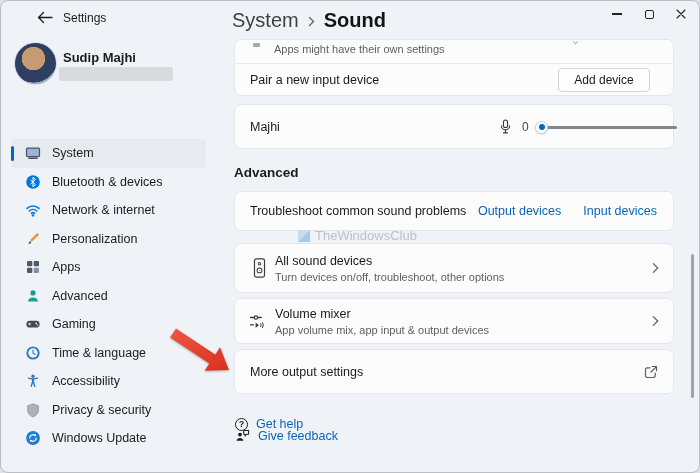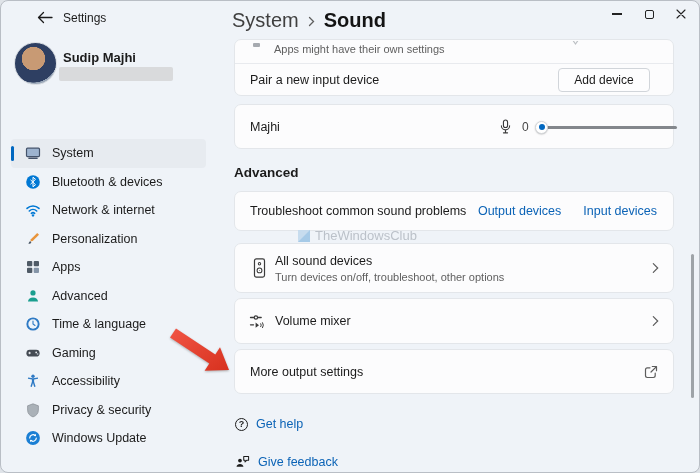--- a/index.html
+++ b/index.html
@@ -73,21 +73,21 @@
   .row-icon{margin-left:13px;flex:0 0 22px;width:22px;display:flex;justify-content:center;}
   .row-texts{margin-left:5px;display:flex;flex-direction:column;gap:3px;}
   .chevron{margin-left:auto;margin-right:14px;}
 
   .card-f{top:348px;height:45px;display:flex;align-items:center;}
   .card-f .row-label{margin-left:15px;}
   .card-f .ext-icon{margin-left:auto;margin-right:15px;}
 
   .footer-link{display:flex;align-items:center;gap:8px;cursor:pointer;}
   .footer-1{left:234px;top:416px;}
-  .footer-2{left:234px;top:453px;}
+  .footer-2{left:234px;top:427px;}
   .help-circle{width:13px;height:13px;border:1.4px solid #1d1d1d;border-radius:50%;font-size:9px;font-weight:bold;color:#1d1d1d;display:flex;align-items:center;justify-content:center;}
 
   .scrollbar{right:5px;top:253px;width:3px;height:144px;background:#9ea3a8;border-radius:2px;cursor:pointer;}
   .red-arrow{left:160px;top:322px;width:80px;height:58px;z-index:9;filter:drop-shadow(0 1px 1px rgba(0,0,0,.28));pointer-events:none;}
 </style>
 </head>
 <body>
 
 <div class="screen">
 
@@ -166,35 +166,35 @@
     <div class="nav-item">
       <svg class="nav-icon" viewBox="0 0 16 16">
           <circle cx="8" cy="4.9" r="2.6" fill="#1a9e8f"></circle>
           <path d="M2.9 13.6a5.2 5.2 0 0 1 10.2 0z" fill="#1a9e8f"></path>
         </svg>
       <span class="nav-label">Advanced</span>
     </div>
 
     <div class="nav-item">
       <svg class="nav-icon" viewBox="0 0 16 16">
-          <circle cx="8" cy="8" r="6.6" fill="#2f7ac4"></circle>
-          <circle cx="8" cy="8" r="4.7" fill="#eef4fb"></circle>
-          <path d="M8 5v3l2 1.5" stroke="#2f7ac4" stroke-width="1.1" fill="none" stroke-linecap="round"></path>
-        </svg>
-      <span class="nav-label">Time &amp; language</span>
-    </div>
-
-    <div class="nav-item">
-      <svg class="nav-icon" viewBox="0 0 16 16">
           <rect x="1.4" y="4.8" width="13.2" height="6.8" rx="3.4" fill="#454b54"></rect>
           <path d="M4.6 6.8v2.4M3.4 8h2.4" stroke="#e8eaed" stroke-width="1"></path>
           <circle cx="11.2" cy="7.4" r=".9" fill="#e8eaed"></circle>
           <circle cx="12.6" cy="9" r=".9" fill="#9aa3ad"></circle>
         </svg>
       <span class="nav-label">Gaming</span>
+    </div>
+
+    <div class="nav-item">
+      <svg class="nav-icon" viewBox="0 0 16 16">
+          <circle cx="8" cy="8" r="6.6" fill="#2f7ac4"></circle>
+          <circle cx="8" cy="8" r="4.7" fill="#eef4fb"></circle>
+          <path d="M8 5v3l2 1.5" stroke="#2f7ac4" stroke-width="1.1" fill="none" stroke-linecap="round"></path>
+        </svg>
+      <span class="nav-label">Time &amp; language</span>
     </div>
 
     <div class="nav-item">
       <svg class="nav-icon" viewBox="0 0 16 16">
           <circle cx="8" cy="3.2" r="1.7" fill="#2f7ac4"></circle>
           <path d="M2.9 5.7l4 .7v2.4l-1.5 4.6 1.4.5L8 10l1.2 3.9 1.4-.5-1.5-4.6V6.4l4-.7-.2-1.2-4.9.7-4.9-.7z" fill="#2f7ac4"></path>
         </svg>
       <span class="nav-label">Accessibility</span>
     </div>
 
@@ -291,20 +291,21 @@
       <svg width="21" height="17" viewBox="0 0 21 17">
           <path d="M1.5 4.5h3.2M9.2 4.5h3" stroke="#3a3a3a" stroke-width="1.3" stroke-linecap="round"></path>
           <circle cx="6.9" cy="4.5" r="1.7" fill="none" stroke="#3a3a3a" stroke-width="1.2"></circle>
           <path d="M1.5 11.8h3" stroke="#3a3a3a" stroke-width="1.3" stroke-linecap="round"></path>
           <path d="M6.6 9.6l3.4 2.6-3.4 2.6z" fill="#3a3a3a"></path>
           <path d="M11.8 10.7a2.6 2.6 0 0 1 0 3M13.6 9.7a4.6 4.6 0 0 1 0 5" stroke="#3a3a3a" stroke-width="1" fill="none" stroke-linecap="round"></path>
         </svg>
     </span>
     <span class="row-texts">
       <span class="row-label">Volume mixer</span>
+      <span class="row-sub">App volume mix, app input &amp; output devices</span>
     </span>
     <svg class="chevron" width="7" height="12" viewBox="0 0 8 12">
         <path d="M1.5 1l5 5-5 5" stroke="#5c5c5c" stroke-width="1.4" fill="none" stroke-linecap="round"></path>
       </svg>
   </div>
 
   <div class="abs card card-f">
     <span class="row-label">More output settings</span>
     <svg class="ext-icon" width="14" height="14" viewBox="0 0 14 14">
         <path d="M6 2.8H3.4A1.9 1.9 0 0 0 1.5 4.7v5.9a1.9 1.9 0 0 0 1.9 1.9h5.9a1.9 1.9 0 0 0 1.9-1.9V8" stroke="#5c5c5c" stroke-width="1.2" fill="none" stroke-linecap="round"></path>

